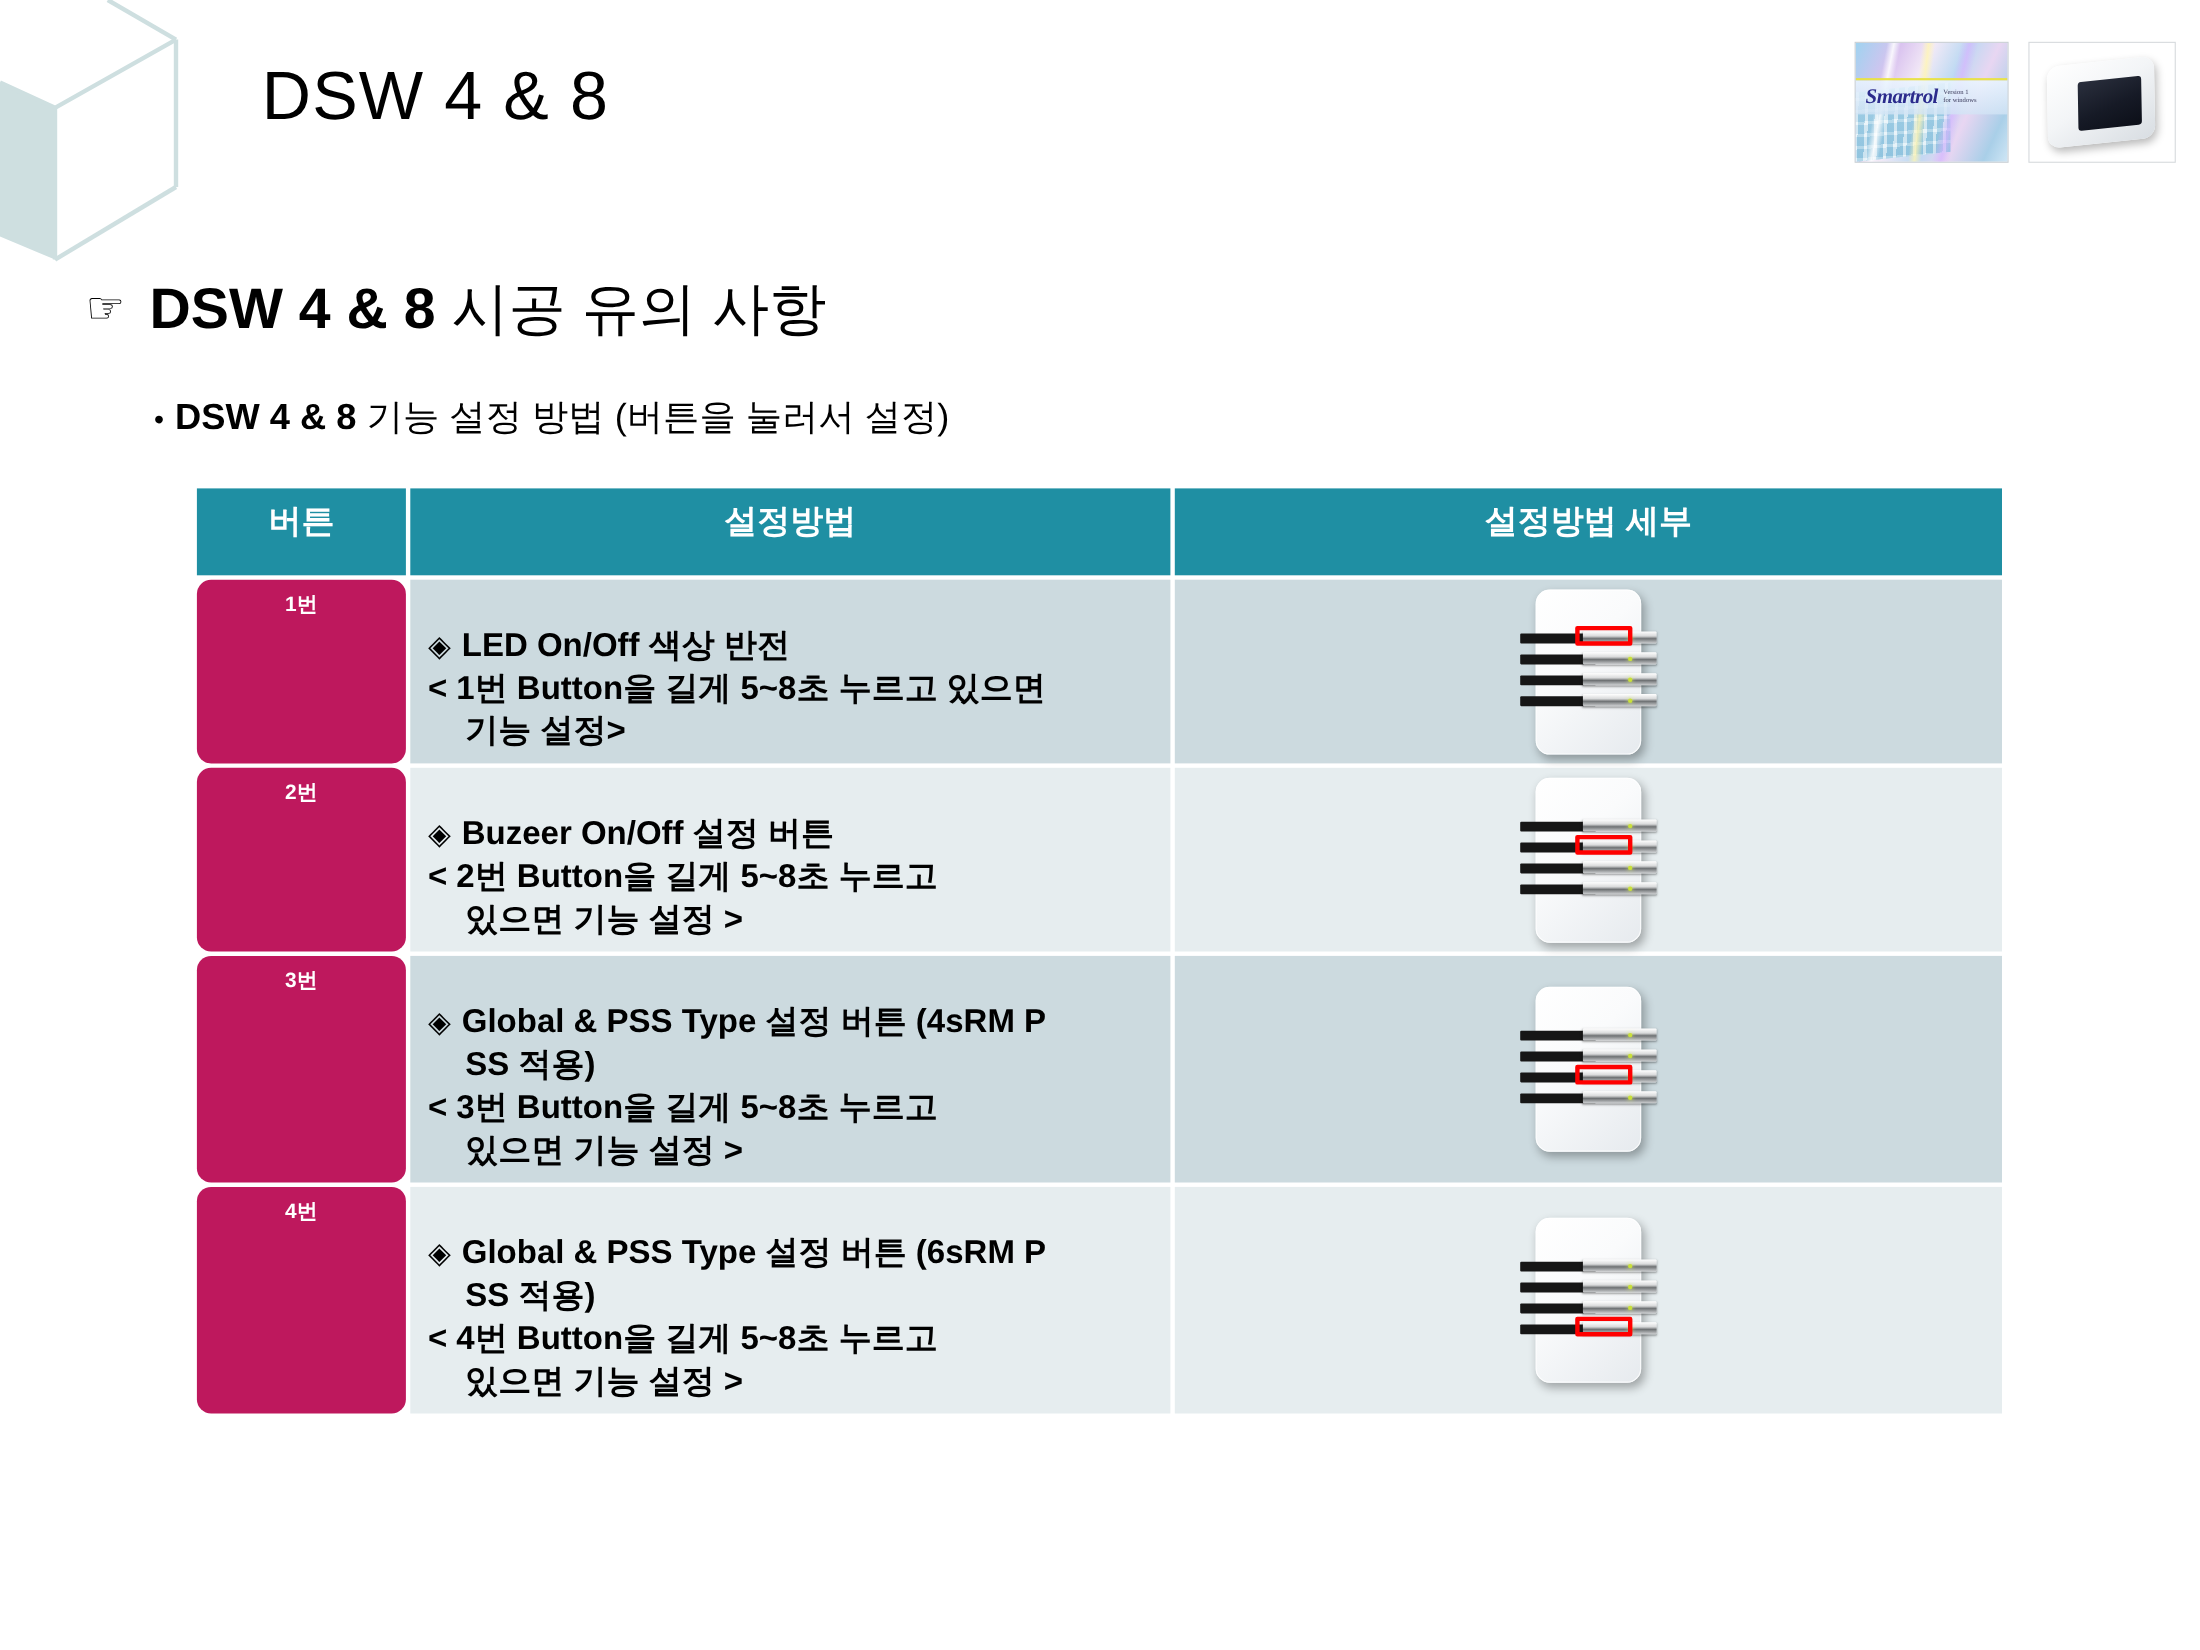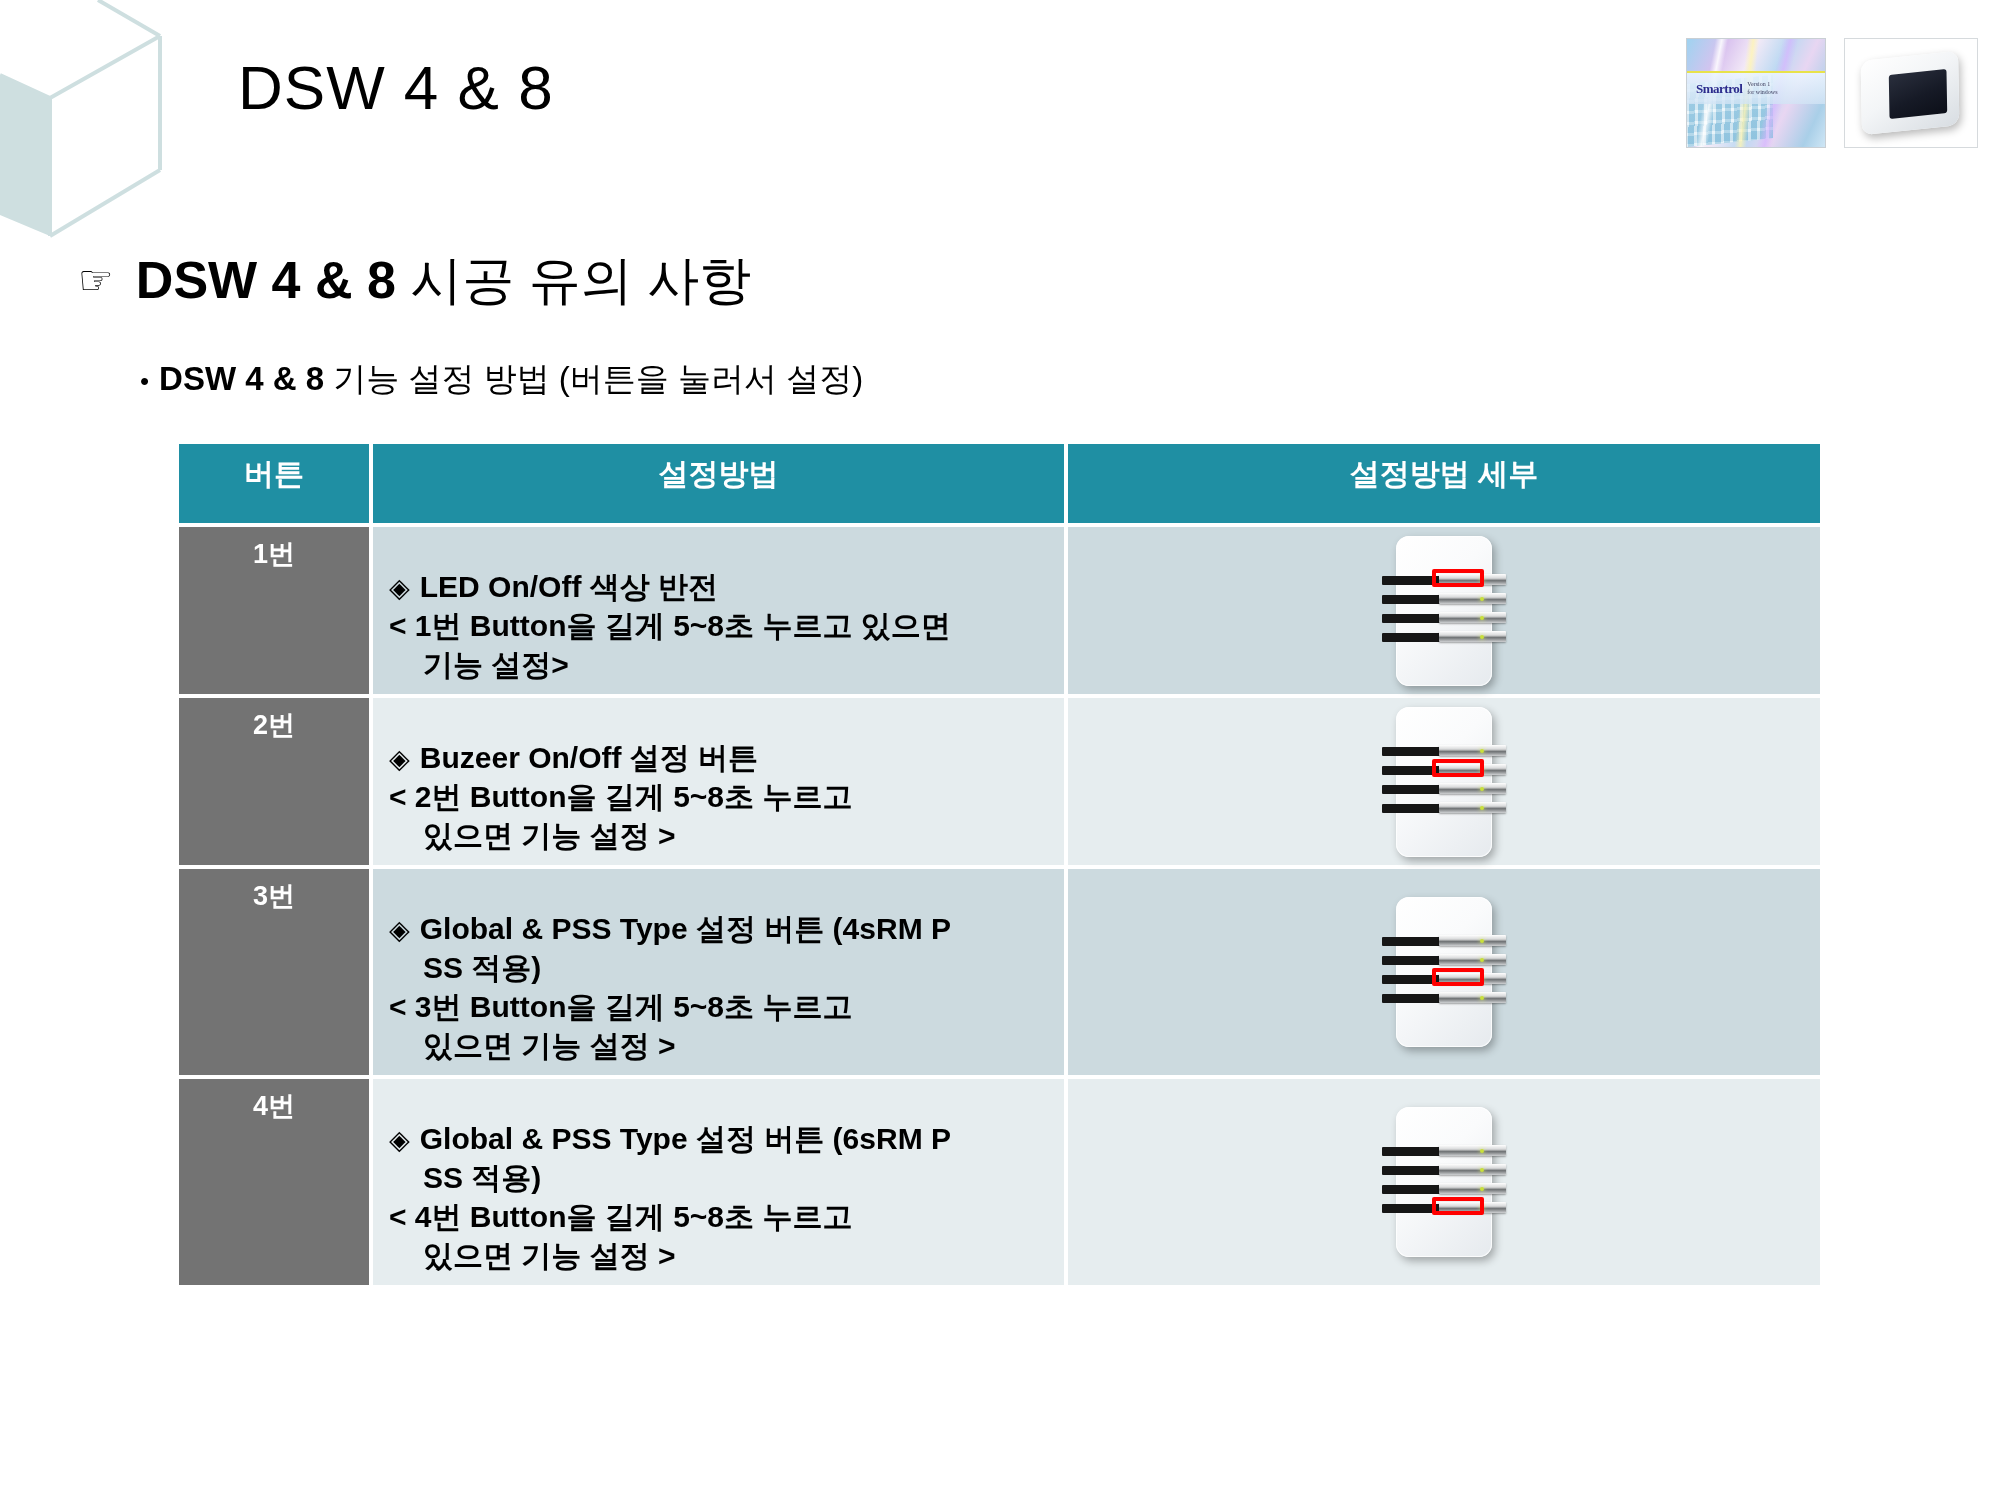--- a/index.html
+++ b/index.html
@@ -84,24 +84,25 @@
     width: 100%;
     height: 28%;
     background: linear-gradient(180deg, rgba(235,245,255,.88), rgba(210,228,245,.80));
     border-top: 2px solid #e8e24a;
     display: flex;
     align-items: center;
   }
   .thumb-splash .brand {
     font-family: "Liberation Serif", "DejaVu Serif", serif;
     font-weight: bold;
-    font-size: 13px;
+    font-size: 19px;
     color: #2b2b8c;
     margin-left: 9px;
     letter-spacing: -0.5px;
+    font-style: italic;
   }
   .thumb-splash .brand-sub {
     margin-left: 5px;
     font-size: 6px;
     line-height: 1.25;
     color: #3b3b5c;
     font-family: "Liberation Serif", "DejaVu Serif", serif;
   }
   .thumb-device {
     width: 132px;
@@ -197,27 +198,28 @@
     background: #1F8FA3;
     color: #ffffff;
     font-size: 30px;
     font-weight: bold;
     height: 68px;
     vertical-align: top;
     padding-top: 10px;
     text-align: center;
   }
   .itable td.btn-cell {
-    background: #737373;
+    background: #be185d;
     color: #ffffff;
-    font-size: 27px;
+    font-size: 19px;
     font-weight: bold;
     text-align: center;
     vertical-align: top;
     padding-top: 9px;
+    border-radius: 13px;
   }
   .itable td.desc-cell {
     vertical-align: top;
     padding: 12px 8px 10px 16px;
     font-size: 30px;
     font-weight: bold;
     color: #000;
     line-height: 1.30;
   }
   .itable td.img-cell {

